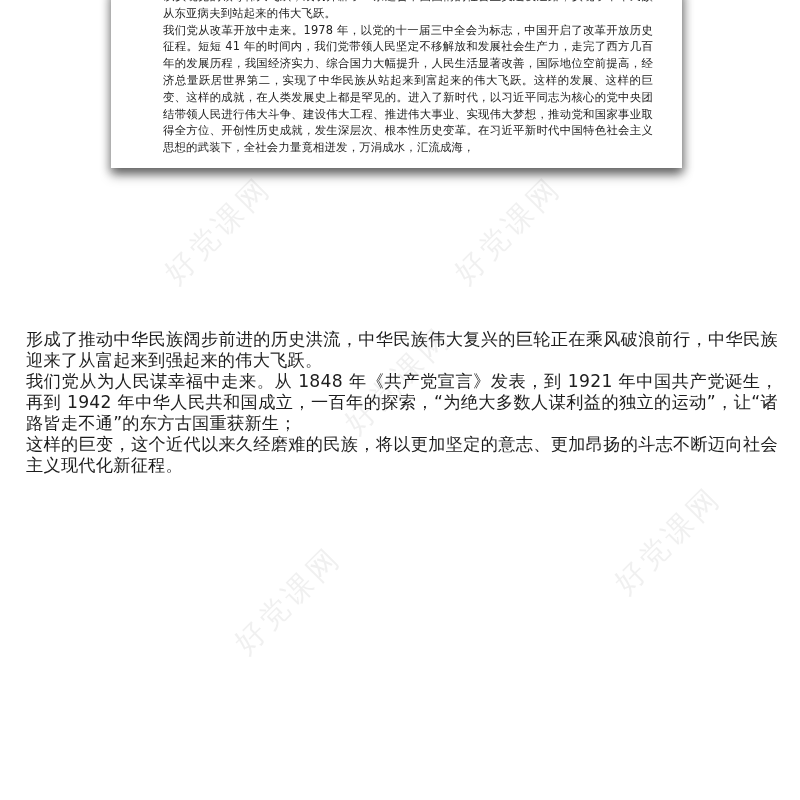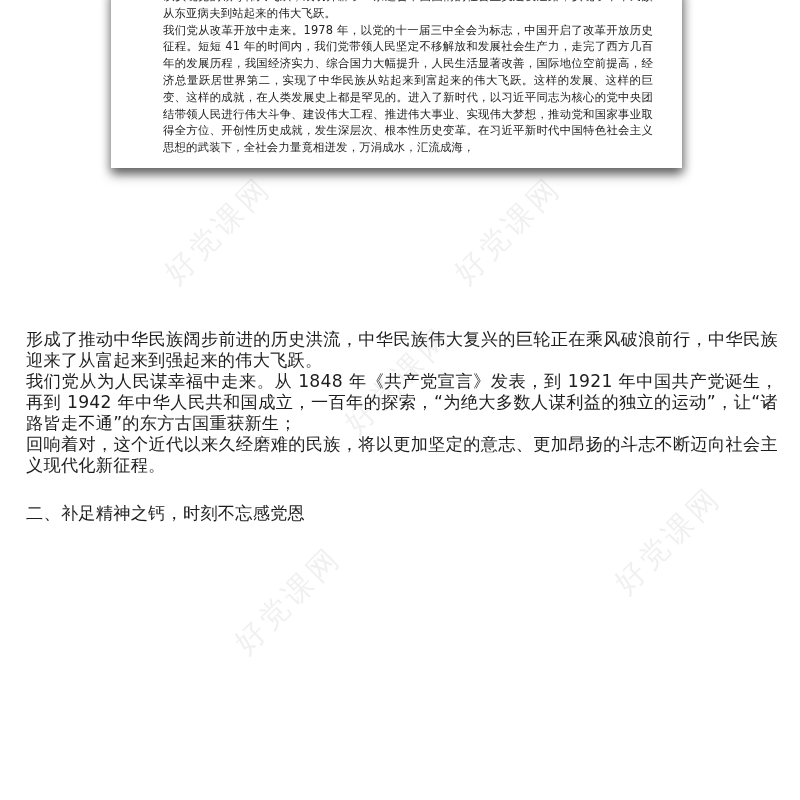--- a/index.html
+++ b/index.html
@@ -46,16 +46,15 @@
 
 <div class="watermark" style="left:150px;top:210px;">好党课网</div>
 <div class="watermark" style="left:440px;top:210px;">好党课网</div>
 <div class="watermark" style="left:330px;top:360px;">好党课网</div>
 <div class="watermark" style="left:220px;top:580px;">好党课网</div>
 <div class="watermark" style="left:600px;top:520px;">好党课网</div>
 
 <div class="main-text">
   <p>形成了推动中华民族阔步前进的历史洪流，中华民族伟大复兴的巨轮正在乘风破浪前行，中华民族迎来了从富起来到强起来的伟大飞跃。</p>
   <p>我们党从为人民谋幸福中走来。从 1848 年《共产党宣言》发表，到 1921 年中国共产党诞生，再到 1942 年中华人民共和国成立，一百年的探索，“为绝大多数人谋利益的独立的运动”，让“诸路皆走不通”的东方古国重获新生；</p>
-  <p>回响着对，这个近代以来久经磨难的民族，将以更加坚定的意志、更加昂扬的斗志不断迈向社会主义现代化新征程。</p>
+  <p>这样的巨变，这个近代以来久经磨难的民族，将以更加坚定的意志、更加昂扬的斗志不断迈向社会主义现代化新征程。</p>
   <div class="blank"></div>
-  <p>二、补足精神之钙，时刻不忘感党恩</p>
 </div>
 
 </body></html>

